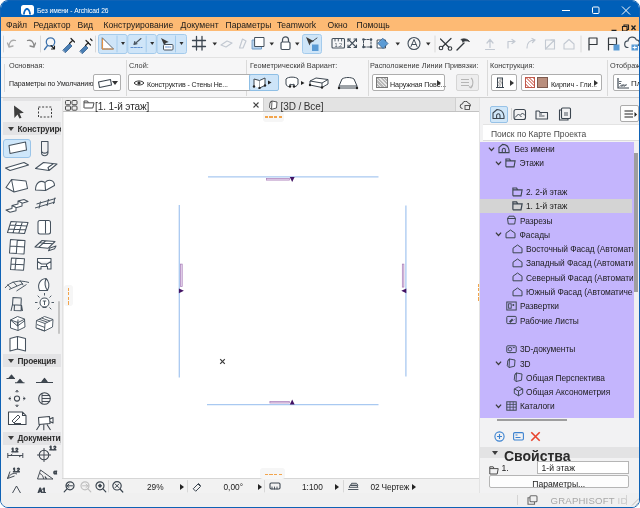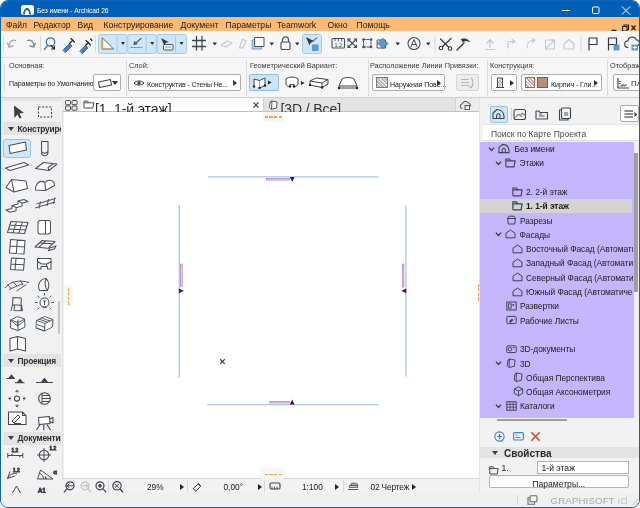--- a/index.html
+++ b/index.html
@@ -25,21 +25,21 @@
 .iblabel { position:absolute; top:2.5px; font-size:7.3px; color:#3a3a3a; white-space:nowrap; }
 .ibsep { position:absolute; top:2px; width:1px; height:36px; background:#dadada; }
 .combo { position:absolute; top:15.5px; height:17.5px; background:#fff; border:1px solid #aeaeae; border-radius:2px; }
 .ctext { position:absolute; font-size:8px; color:#1a1a1a; top:4.5px; white-space:nowrap; letter-spacing:-0.1px; }
 .rarr { position:absolute; top:5.5px; width:0; height:0; border-left:4px solid #333; border-top:3px solid transparent; border-bottom:3px solid transparent; }
 
 
 #tabbar { position:absolute; left:61px; top:97px; width:417px; height:14px; background:#ececec; border-bottom:1px solid #c2c2c2; }
 #tab1 { position:absolute; left:18.5px; top:0; width:182px; height:13px; background:#fff; }
 #tab2 { position:absolute; left:200.5px; top:0; width:193px; height:13px; background:#e3e3e3; border-left:1px solid #d0d0d0; border-right:1px solid #d0d0d0; }
-.tabtext { position:absolute; top:2.8px; font-size:14px; color:#2a2a2a; white-space:nowrap; letter-spacing:-0.1px; }
+.tabtext { position:absolute; top:2.8px; font-size:10px; color:#2a2a2a; white-space:nowrap; letter-spacing:-0.1px; }
 
 
 #toolbox { position:absolute; left:0; top:97px; width:61.5px; height:395px; background:#f1f1f2; border-right:1px solid #e2e2e2; }
 .tbxhdr { position:absolute; left:1.5px; width:58px; height:13px; background:#e3e3e5; color:#2e2e2e; font-size:8.3px; font-weight:bold; overflow:hidden; }
 .tbxhdr span { position:absolute; left:15px; top:1.5px; letter-spacing:-0.2px; }
 .hdrarr { position:absolute; left:5px; top:4.5px; width:0; height:0; border-top:4px solid #3c3c3c; border-left:3.5px solid transparent; border-right:3.5px solid transparent; }
 
 
 #canvas { position:absolute; left:62.5px; top:111px; width:415.5px; height:366px; background:#fff; }
 
@@ -221,21 +221,21 @@
     <span class="iblabel" style="left:609px">Отображение</span>
     <span class="ctext" style="left:8px;top:20.5px;font-size:7.8px;transform:scaleX(0.9);transform-origin:left center">Параметры по Умолчанию</span>
 
     <div class="combo" style="left:92px;width:28px">
       <svg class="abs" style="left:3px;top:3px" width="16" height="11" viewBox="0 0 16 11">
         <path d="M1.5 4 L13.5 1.5 L14.5 7 L2.5 9.5 Z" fill="#fff" stroke="#3c4650" stroke-width="1.1" stroke-linejoin="round"></path>
       </svg>
       <div style="position:absolute;right:2px;top:6px;width:0;height:0;border-top:4px solid #333;border-left:3.2px solid transparent;border-right:3.2px solid transparent"></div>
     </div>
 
-    <div class="combo" style="left:127px;width:113px">
+    <div class="combo" style="left:127px;width:135px">
       <svg class="abs" style="left:4px;top:4px" width="12" height="8" viewBox="0 0 12 8">
         <path d="M1 4 C3 1.3 9 1.3 11 4 C9 6.7 3 6.7 1 4 Z" fill="none" stroke="#333" stroke-width="1"></path>
         <circle cx="6" cy="4" r="1.6" fill="#333"></circle>
       </svg>
       <span class="ctext" style="left:18px;font-size:7.9px;transform:scaleX(0.88);transform-origin:left center;top:5px">Конструктив - Стены Не...</span>
       <i class="rarr" style="right:3px"></i>
     </div>
 
     <div style="position:absolute;left:248px;top:15.5px;width:29.5px;height:17.5px;background:#cde4f8;border:1px solid #8fbfe5;border-radius:2px"></div>
     <svg class="abs" style="left:251px;top:18px" width="20" height="13" viewBox="0 0 20 13">
@@ -511,21 +511,21 @@
       <div class="trow" style="top:42.9px">
         <svg class="abs" style="left:32px;top:2.2px" width="11" height="10" viewBox="0 0 10 9">
             <path d="M0.8 8 V0.8 h3.4 l1 1.8 h-4.4 M5.2 2.6 h4 l-1 5.4 h-7.4" fill="none" stroke="#3c4650" stroke-width="1"></path>
           </svg>
         <span class="ttext" style="left:46px">2. 2-й этаж</span>
       </div>
       <div class="trow" style="top:57.2px">
         <svg class="abs" style="left:32px;top:2.2px" width="11" height="10" viewBox="0 0 10 9">
             <path d="M0.8 8 V0.8 h3.4 l1 1.8 h-4.4 M5.2 2.6 h4 l-1 5.4 h-7.4" fill="none" stroke="#3c4650" stroke-width="1.1"></path>
           </svg>
-        <span class="ttext" style="left:46px;font-weight:bold">1. 1-й этаж</span>
+        <span class="ttext" style="left:46px;font-weight:normal">1. 1-й этаж</span>
       </div>
       <div class="trow" style="top:71.5px">
         <svg class="abs" style="left:25.5px;top:2.4px" width="11" height="10" viewBox="0 0 11 10">
             <path d="M1.5 3.5 L3 1.2 h5 L9.5 3.5 l-0.8 5.5 h-6.4 z M1.5 3.5 h8" fill="none" stroke="#3c4650" stroke-width="1"></path>
           </svg>
         <span class="ttext" style="left:40px">Разрезы</span>
       </div>
       <div class="trow" style="top:85.8px">
         <svg class="chev" style="left:14.5px;top:4px" width="7" height="6" viewBox="0 0 7 6">
             <path d="M0.9 1.2 L3.5 4 L6.1 1.2" fill="none" stroke="#3c3c3c" stroke-width="1.2"></path>
@@ -626,21 +626,21 @@
       </svg>
       <svg class="abs" style="left:32.5px;top:-14.5px" width="11" height="9" viewBox="0 0 11 9">
         <rect x="0.6" y="0.6" width="9.8" height="7.4" rx="1.2" fill="none" stroke="#3b82d0" stroke-width="1.1"></rect>
         <path d="M2.5 3 h2 M2.5 5.5 h5" stroke="#3b82d0" stroke-width="1"></path>
       </svg>
       <svg class="abs" style="left:50px;top:-15.5px" width="11" height="11" viewBox="0 0 11 11">
           <path d="M1.3 1.3 l8.4 8.4 M9.7 1.3 l-8.4 8.4" stroke="#e8432c" stroke-width="1.6"></path>
         </svg>
       <div id="phdr">
         <i style="position:absolute;left:11.5px;top:4px;width:0;height:0;border-top:4px solid #3c3c3c;border-left:3.5px solid transparent;border-right:3.5px solid transparent"></i>
-        <span style="position:absolute;left:24px;top:1.5px;font-size:10px;font-weight:bold;color:#2a2a2a">Свойства</span>
+        <span style="position:absolute;left:24px;top:1.5px;font-size:14px;font-weight:bold;color:#2a2a2a">Свойства</span>
       </div>
       <svg class="abs" style="left:9px;top:19px" width="10" height="9" viewBox="0 0 10 9">
         <path d="M0.8 8 V0.8 h3.4 l1 1.8 h-4.4 M5.2 2.6 h4 l-1 5.4 h-7.4" fill="none" stroke="#4a4a4a" stroke-width="1"></path>
       </svg>
       <span style="position:absolute;left:21.5px;top:16px;font-size:8.6px;color:#1c1c1c">1.</span>
       <div style="position:absolute;left:57px;top:14px;width:91.5px;height:13px;background:#fff;border:1px solid #b5b5b5">
         <span style="position:absolute;left:3.5px;top:1px;font-size:8.6px;color:#1c1c1c">1-й этаж</span>
       </div>
       <div style="position:absolute;left:8.5px;top:28.5px;width:140.5px;height:13px;background:#fdfdfd;border:1px solid #b5b5b5;border-radius:2px;text-align:center;line-height:11px"><span style="font-size:8.6px;color:#1c1c1c">Параметры...</span></div>
     </div>

